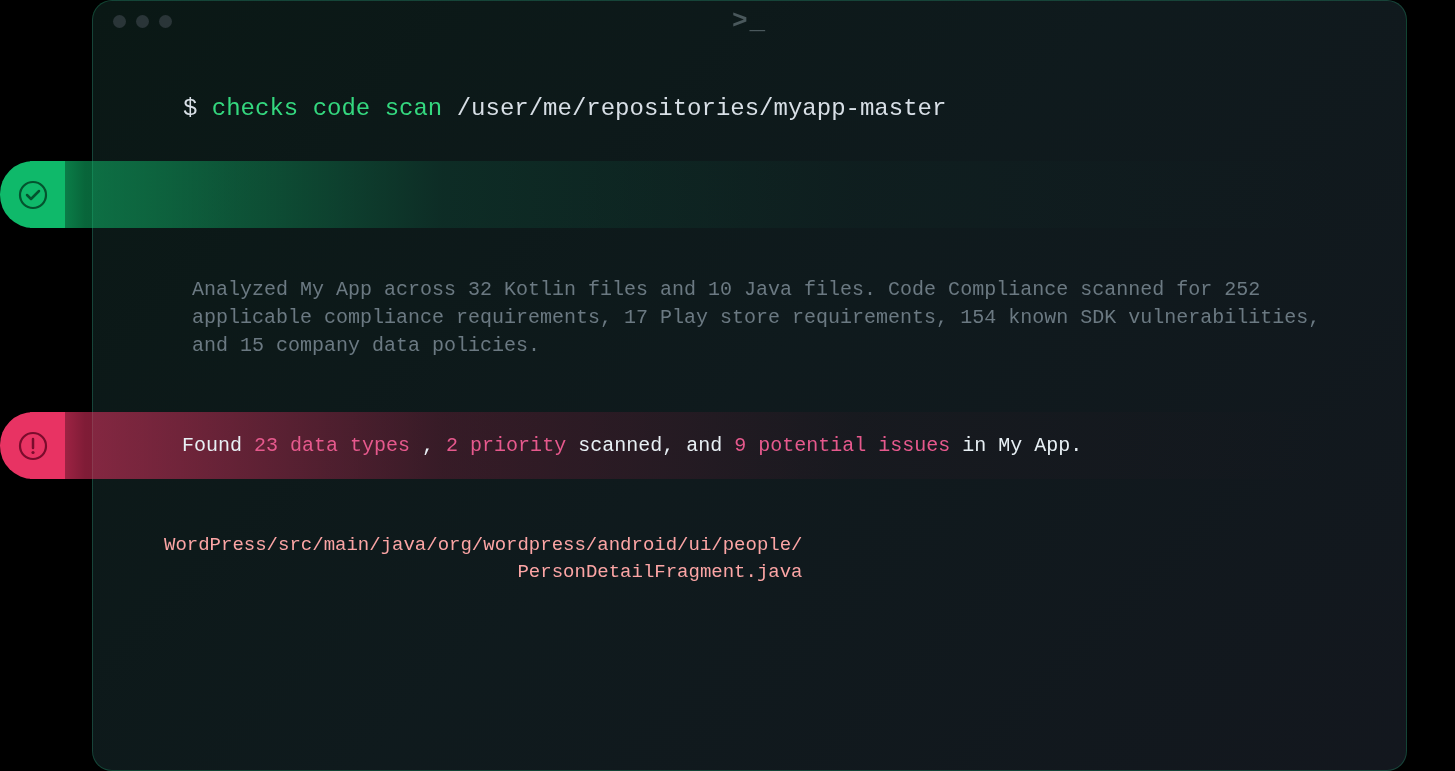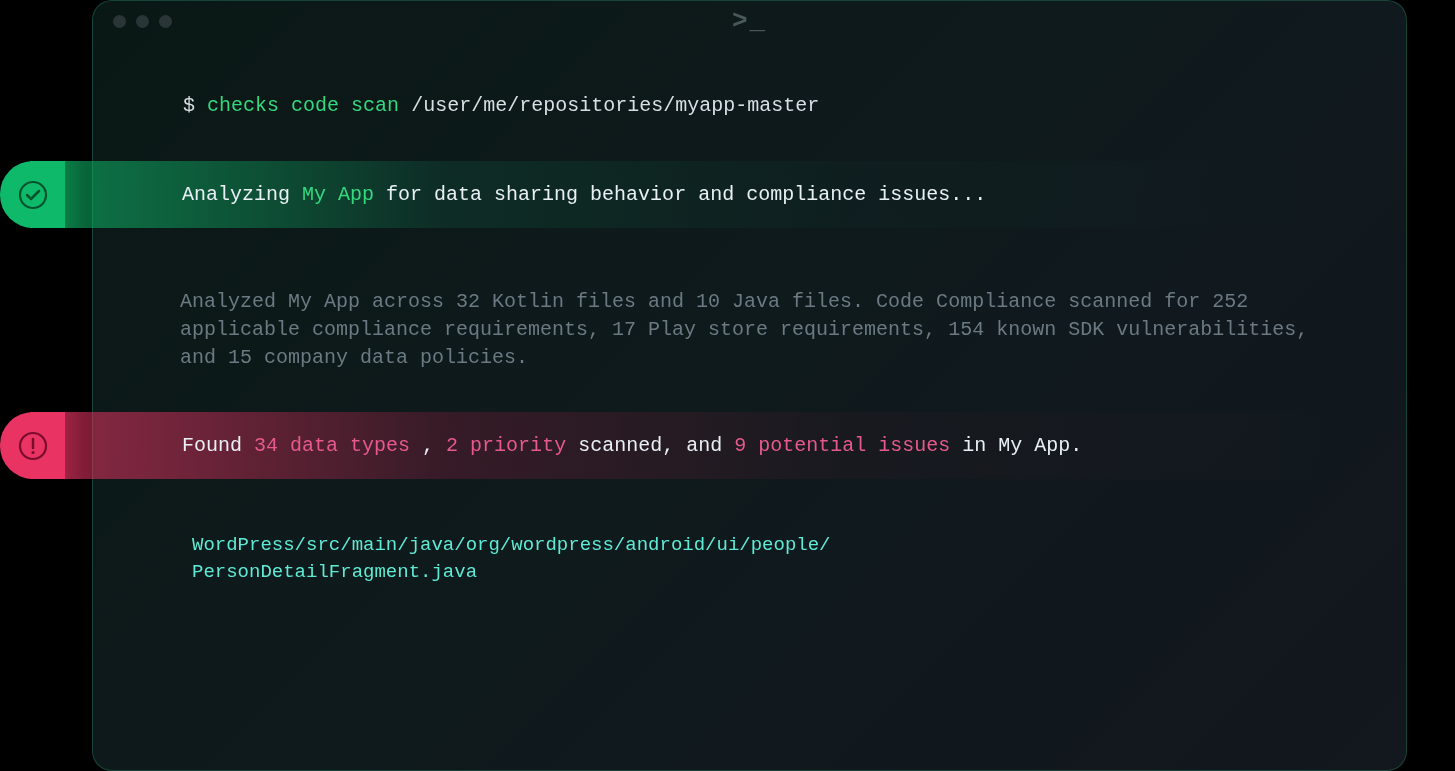--- a/index.html
+++ b/index.html
@@ -60,21 +60,21 @@
     }
     
     .terminal-content {
       padding: 50px 90px 0 90px;
       font-size: 20px;
       line-height: 1.5;
     }
     
     .command-line {
       color: #d8dfe6;
-      font-size: 20px;
+      font-size: 24px;
     }
     
     .prompt-symbol {
       color: #d8dfe6;
     }
     
     .cmd-green {
       color: #34d87f;
     }
     
@@ -148,36 +148,36 @@
     .highlight-green {
       color: #34d87f;
     }
     
     .highlight-pink {
       color: #e6598d;
     }
     
     .analysis-text {
       position: absolute;
-      left: 180px;
+      left: 192px;
       top: 276px;
       width: 1150px;
       color: #6b7982;
       font-size: 20px;
       line-height: 1.4;
-      margin-top: 12px;
     }
     
     .code-output {
       position: absolute;
-      left: 192px;
+      left: 164px;
       top: 532px;
-      color: #5eead4;
+      color: #fca5a5;
       font-size: 19px;
       line-height: 1.4;
+      text-align: right;
     }
     
     .code-indent {
       padding-left: 40px;
     }
     
     svg {
       display: block;
     }
   </style>
@@ -210,44 +210,37 @@
 </div>
 
 <div class="status-banner status-banner-green">
   <div class="badge badge-green">
     <svg width="32" height="32" viewBox="0 0 32 32" fill="none">
       <circle cx="16" cy="16" r="13" stroke="#04532e" stroke-width="2.2"></circle>
       <path d="M10 16 L14 20 L22 12" stroke="#04532e" stroke-width="2.5" fill="none" stroke-linecap="round" stroke-linejoin="round"></path>
     </svg>
   </div>
   <div class="banner-bg banner-bg-green"></div>
-  <div class="banner-text">
-    <span>Analyzing</span>
-    <span> </span>
-    <span class="highlight-green">My App</span>
-    <span> </span>
-    <span>for data sharing behavior and compliance issues...</span>
-  </div>
 </div>
 
 <div class="analysis-text">Analyzed My App across 32 Kotlin files and 10 Java files. Code Compliance scanned for 252 applicable compliance requirements, 17 Play store requirements, 154 known SDK vulnerabilities, and 15 company data policies.</div>
 
 <div class="status-banner status-banner-red">
   <div class="badge badge-red">
     <svg width="32" height="32" viewBox="0 0 32 32" fill="none">
       <circle cx="16" cy="16" r="13" stroke="#7a0c2c" stroke-width="2.2"></circle>
       <line x1="16" y1="9" x2="16" y2="18" stroke="#7a0c2c" stroke-width="2.5" stroke-linecap="round"></line>
       <circle cx="16" cy="22.5" r="1.6" fill="#7a0c2c"></circle>
     </svg>
   </div>
   <div class="banner-bg banner-bg-red"></div>
   <div class="banner-text">
     <span>Found</span>
     <span> </span>
-    <span class="highlight-pink">34 data types</span>
+    <span class="highlight-pink">23 data types</span>
     <span>,</span>
     <span> </span>
     <span class="highlight-pink">2 priority</span>
     <span> </span>
     <span>scanned, and</span>
     <span> </span>
     <span class="highlight-pink">9 potential issues</span>
     <span> </span>
     <span>in My App.</span>
   </div>

